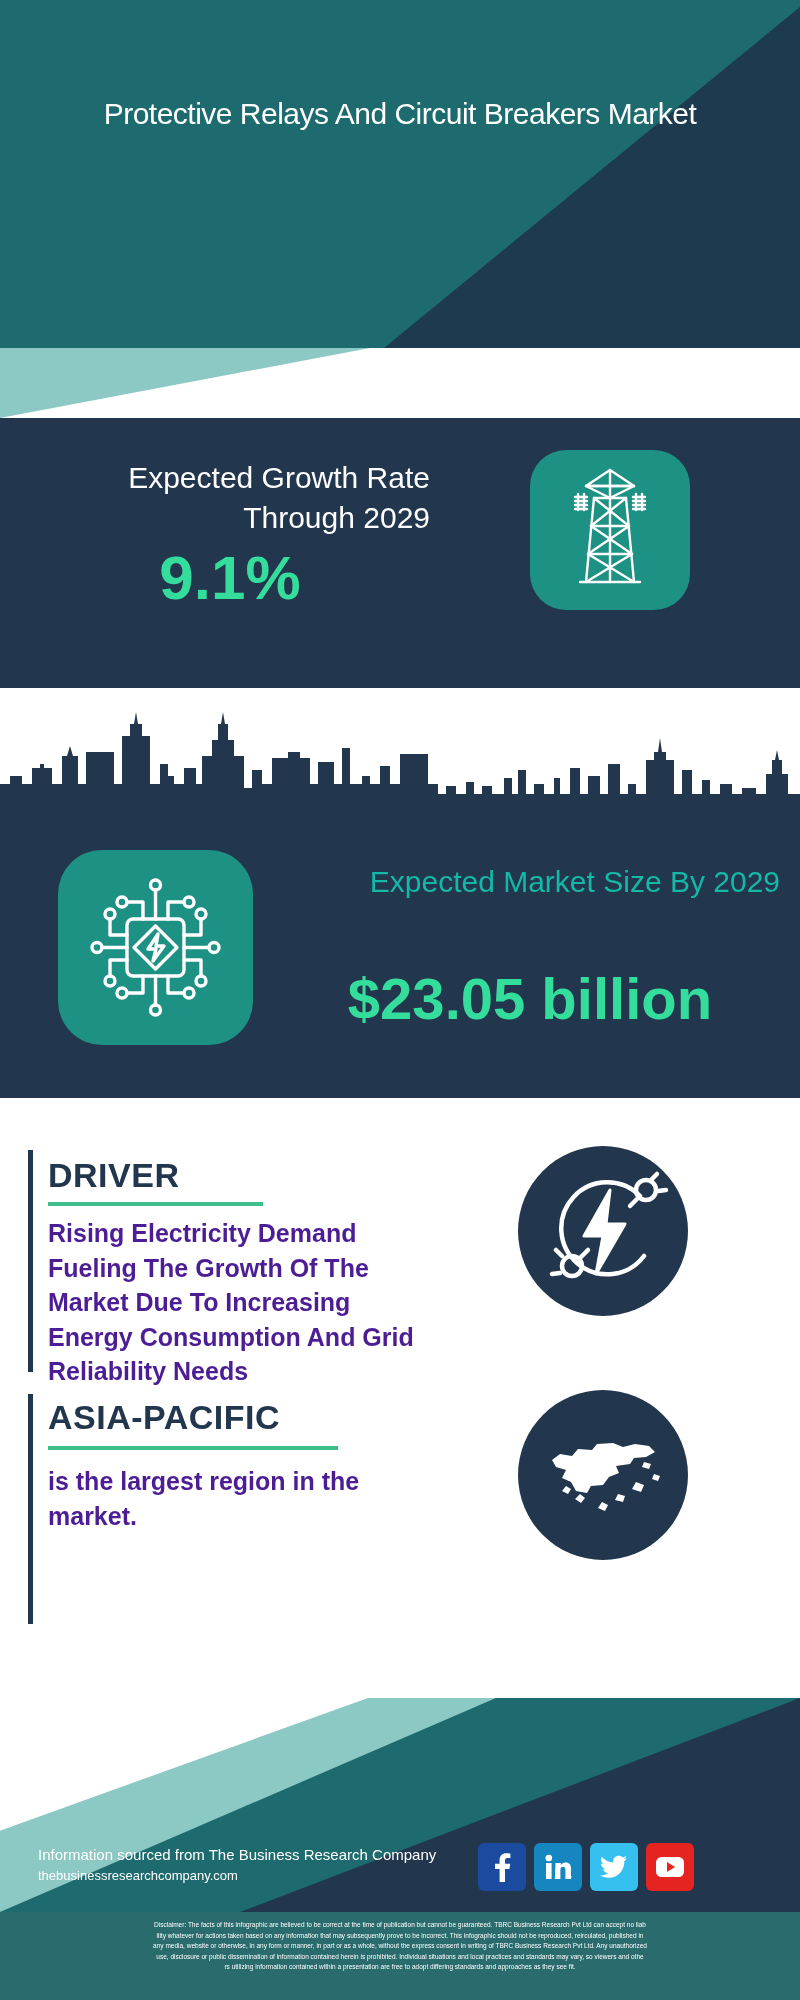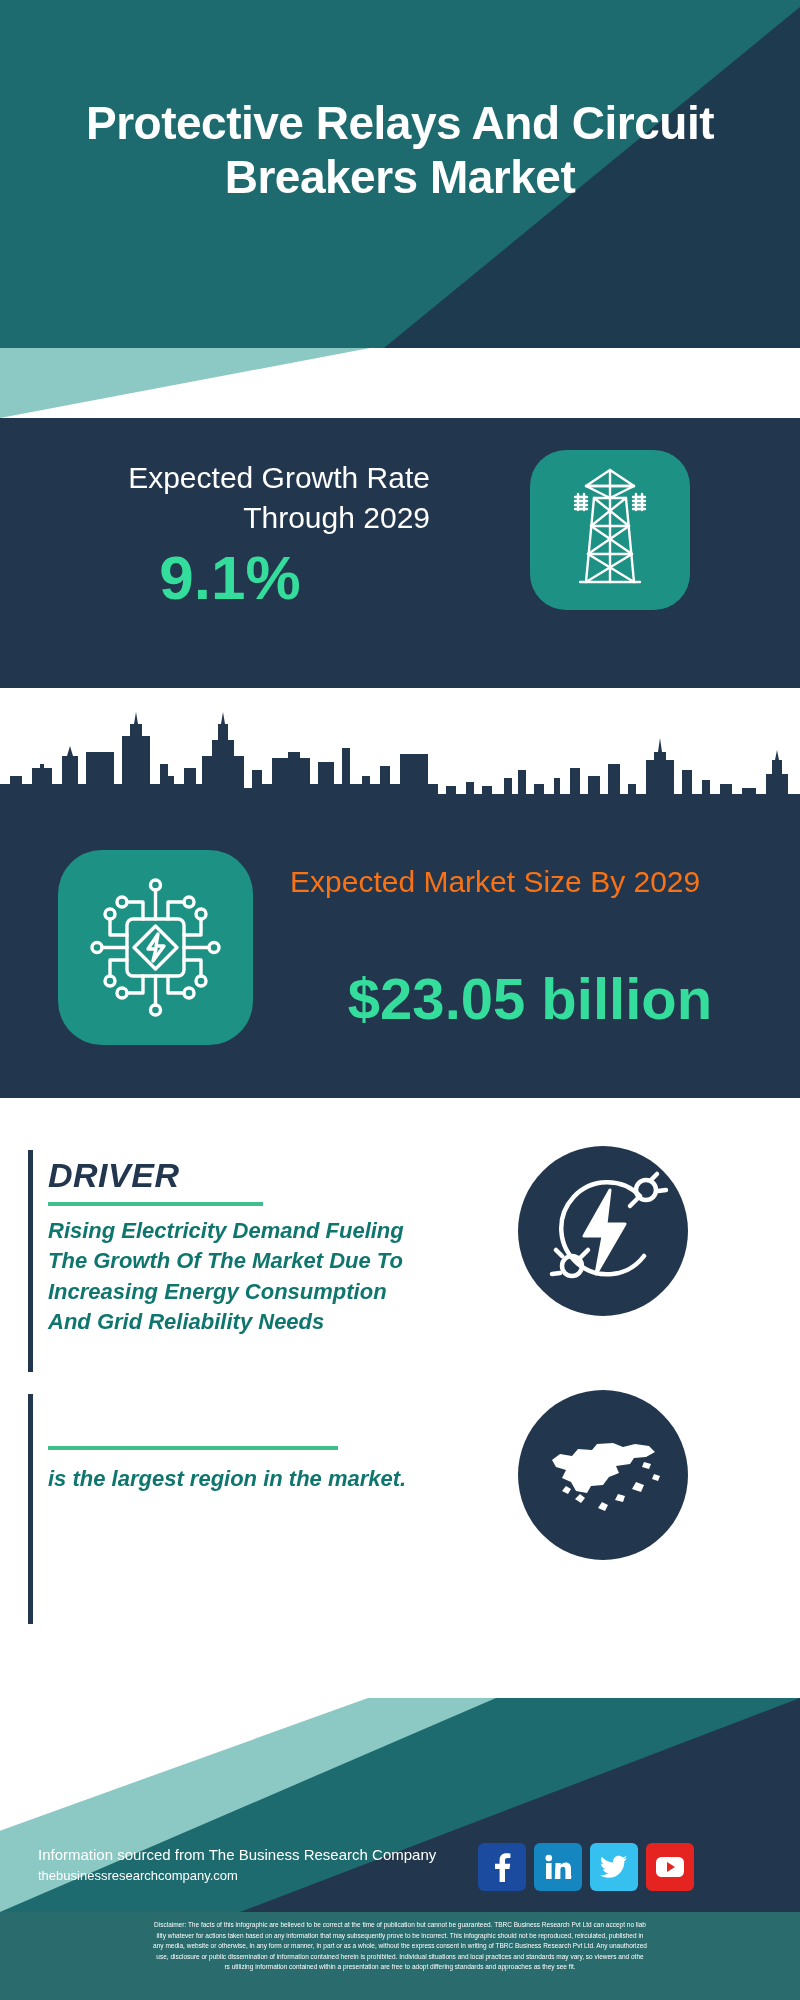--- a/index.html
+++ b/index.html
@@ -4,21 +4,21 @@
 <style>
   html,body{margin:0;padding:0;background:#fff;}
   body{width:800px;height:2000px;position:relative;overflow:hidden;
        font-family:"Liberation Sans","DejaVu Sans",sans-serif;}
 
   
   .header{position:absolute;left:0;top:0;width:800px;height:348px;background:#1e3a4f;overflow:hidden;}
   .header .teal-wedge{position:absolute;left:0;top:0;width:800px;height:348px;background:#1d6b6e;
         clip-path:polygon(0 0, 100% 0, 100% 2%, 48% 100%, 0 100%);}
   .header .title{position:absolute;left:0;top:96px;width:800px;text-align:center;
-        color:#fff;font-size:46px;font-weight:bold;line-height:1.18;letter-spacing:-0.5px;z-index:3;
+        color:#fff;font-size:30px;font-weight:normal;line-height:1.18;letter-spacing:-0.5px;z-index:3;
         padding:0 28px;box-sizing:border-box;}
 
   
   .band1{position:absolute;left:0;top:348px;width:800px;height:70px;background:#ffffff;overflow:hidden;}
   .band1 .tri{position:absolute;left:0;top:0;width:370px;height:70px;background:#8cc8c4;
         clip-path:polygon(0 0, 100% 0, 0 100%);}
 
   
   .growth{position:absolute;left:0;top:418px;width:800px;height:270px;background:#22364d;}
   .growth .label{position:absolute;left:30px;top:40px;width:400px;text-align:right;
@@ -31,34 +31,34 @@
 
   
   .skyline-wrap{position:absolute;left:0;top:688px;width:800px;height:130px;background:#ffffff;overflow:hidden;}
   .skyline-wrap svg{position:absolute;left:0;bottom:0;}
 
   
   .market{position:absolute;left:0;top:818px;width:800px;height:280px;background:#22364d;}
   .chip-tile{position:absolute;left:58px;top:32px;width:195px;height:195px;
         background:#1d9183;border-radius:44px;}
   .chip-tile svg{position:absolute;left:22px;top:22px;}
-  .market .label{position:absolute;left:290px;top:44px;width:490px;text-align:left;
-        color:#f97316;font-size:30px;line-height:1.32;}
+  .market .label{position:absolute;left:290px;top:44px;width:490px;text-align:right;
+        color:#14b8a6;font-size:30px;line-height:1.32;}
   .market .value{position:absolute;left:270px;top:140px;width:520px;text-align:center;
         color:#35dd9c;font-size:58px;font-weight:bold;line-height:1;margin-top:12px;}
 
   
-  .content{position:absolute;left:0;top:1098px;width:655px;height:600px;background:#ffffff;font-style:italic;}
+  .content{position:absolute;left:0;top:1098px;width:655px;height:600px;background:#ffffff;}
   .rule{position:absolute;width:5px;background:#22364d;}
   .rule.driver{left:28px;top:52px;height:222px;}
   .rule.region{left:28px;top:296px;height:230px;}
 
   .sec-head{position:absolute;color:#22364d;font-size:34px;font-weight:bold;letter-spacing:0.5px;}
   .sec-underline{position:absolute;height:4px;background:#3fbf8c;}
-  .sec-body{position:absolute;color:#0f766e;font-size:22px;font-weight:bold;line-height:1.38;}
+  .sec-body{position:absolute;color:#4c1d95;font-size:25px;font-weight:bold;line-height:1.38;}
 
   .driver-head{left:48px;top:58px;}
   .driver-underline{left:48px;top:104px;width:215px;}
   .driver-body{left:48px;top:118px;width:380px;}
 
   .region-head{left:48px;top:300px;}
   .region-underline{left:48px;top:348px;width:290px;}
   .region-body{left:48px;top:366px;width:380px;}
 
   .circle-icon{position:absolute;border-radius:50%;background:#22364d;}
@@ -190,20 +190,21 @@
         <path d="M121 51 L112 60"></path>
         <path d="M133 34 L139 28 M140 45 L148 44"></path>
         <circle cx="54" cy="120" r="10"></circle>
         <path d="M61 113 L70 104"></path>
         <path d="M44 110 L38 104 M42 127 L34 128"></path>
       </g>
     </svg>
   </div>
 
   <div class="rule region"></div>
+  <div class="sec-head region-head">ASIA-PACIFIC</div>
   <div class="sec-underline region-underline"></div>
   <div class="sec-body region-body">is the largest region in the market.</div>
 
   <div class="circle-icon circle-region">
     <svg width="170" height="170" viewBox="0 0 170 170">
       <path fill="#ffffff" d="M34 70 l8 -6 l12 2 l6 -7 l14 1 l5 -6 l16 -1 l10 4 l12 -3 l14 2 l6 6 l-9 5 l-12 1 l-4 6 l-14 2 l3 7 l-10 4 l-6 8 l-12 1 l-4 7 l-11 -2 l-5 -9 l-9 -4 l4 -8 l-10 -3 l-4 -7 Z
                M118 92 l8 3 l-3 7 l-9 -3 Z
                M100 104 l7 2 l-2 6 l-8 -2 Z
                M84 112 l6 3 l-3 6 l-7 -3 Z
                M126 72 l7 2 l-2 5 l-7 -2 Z

